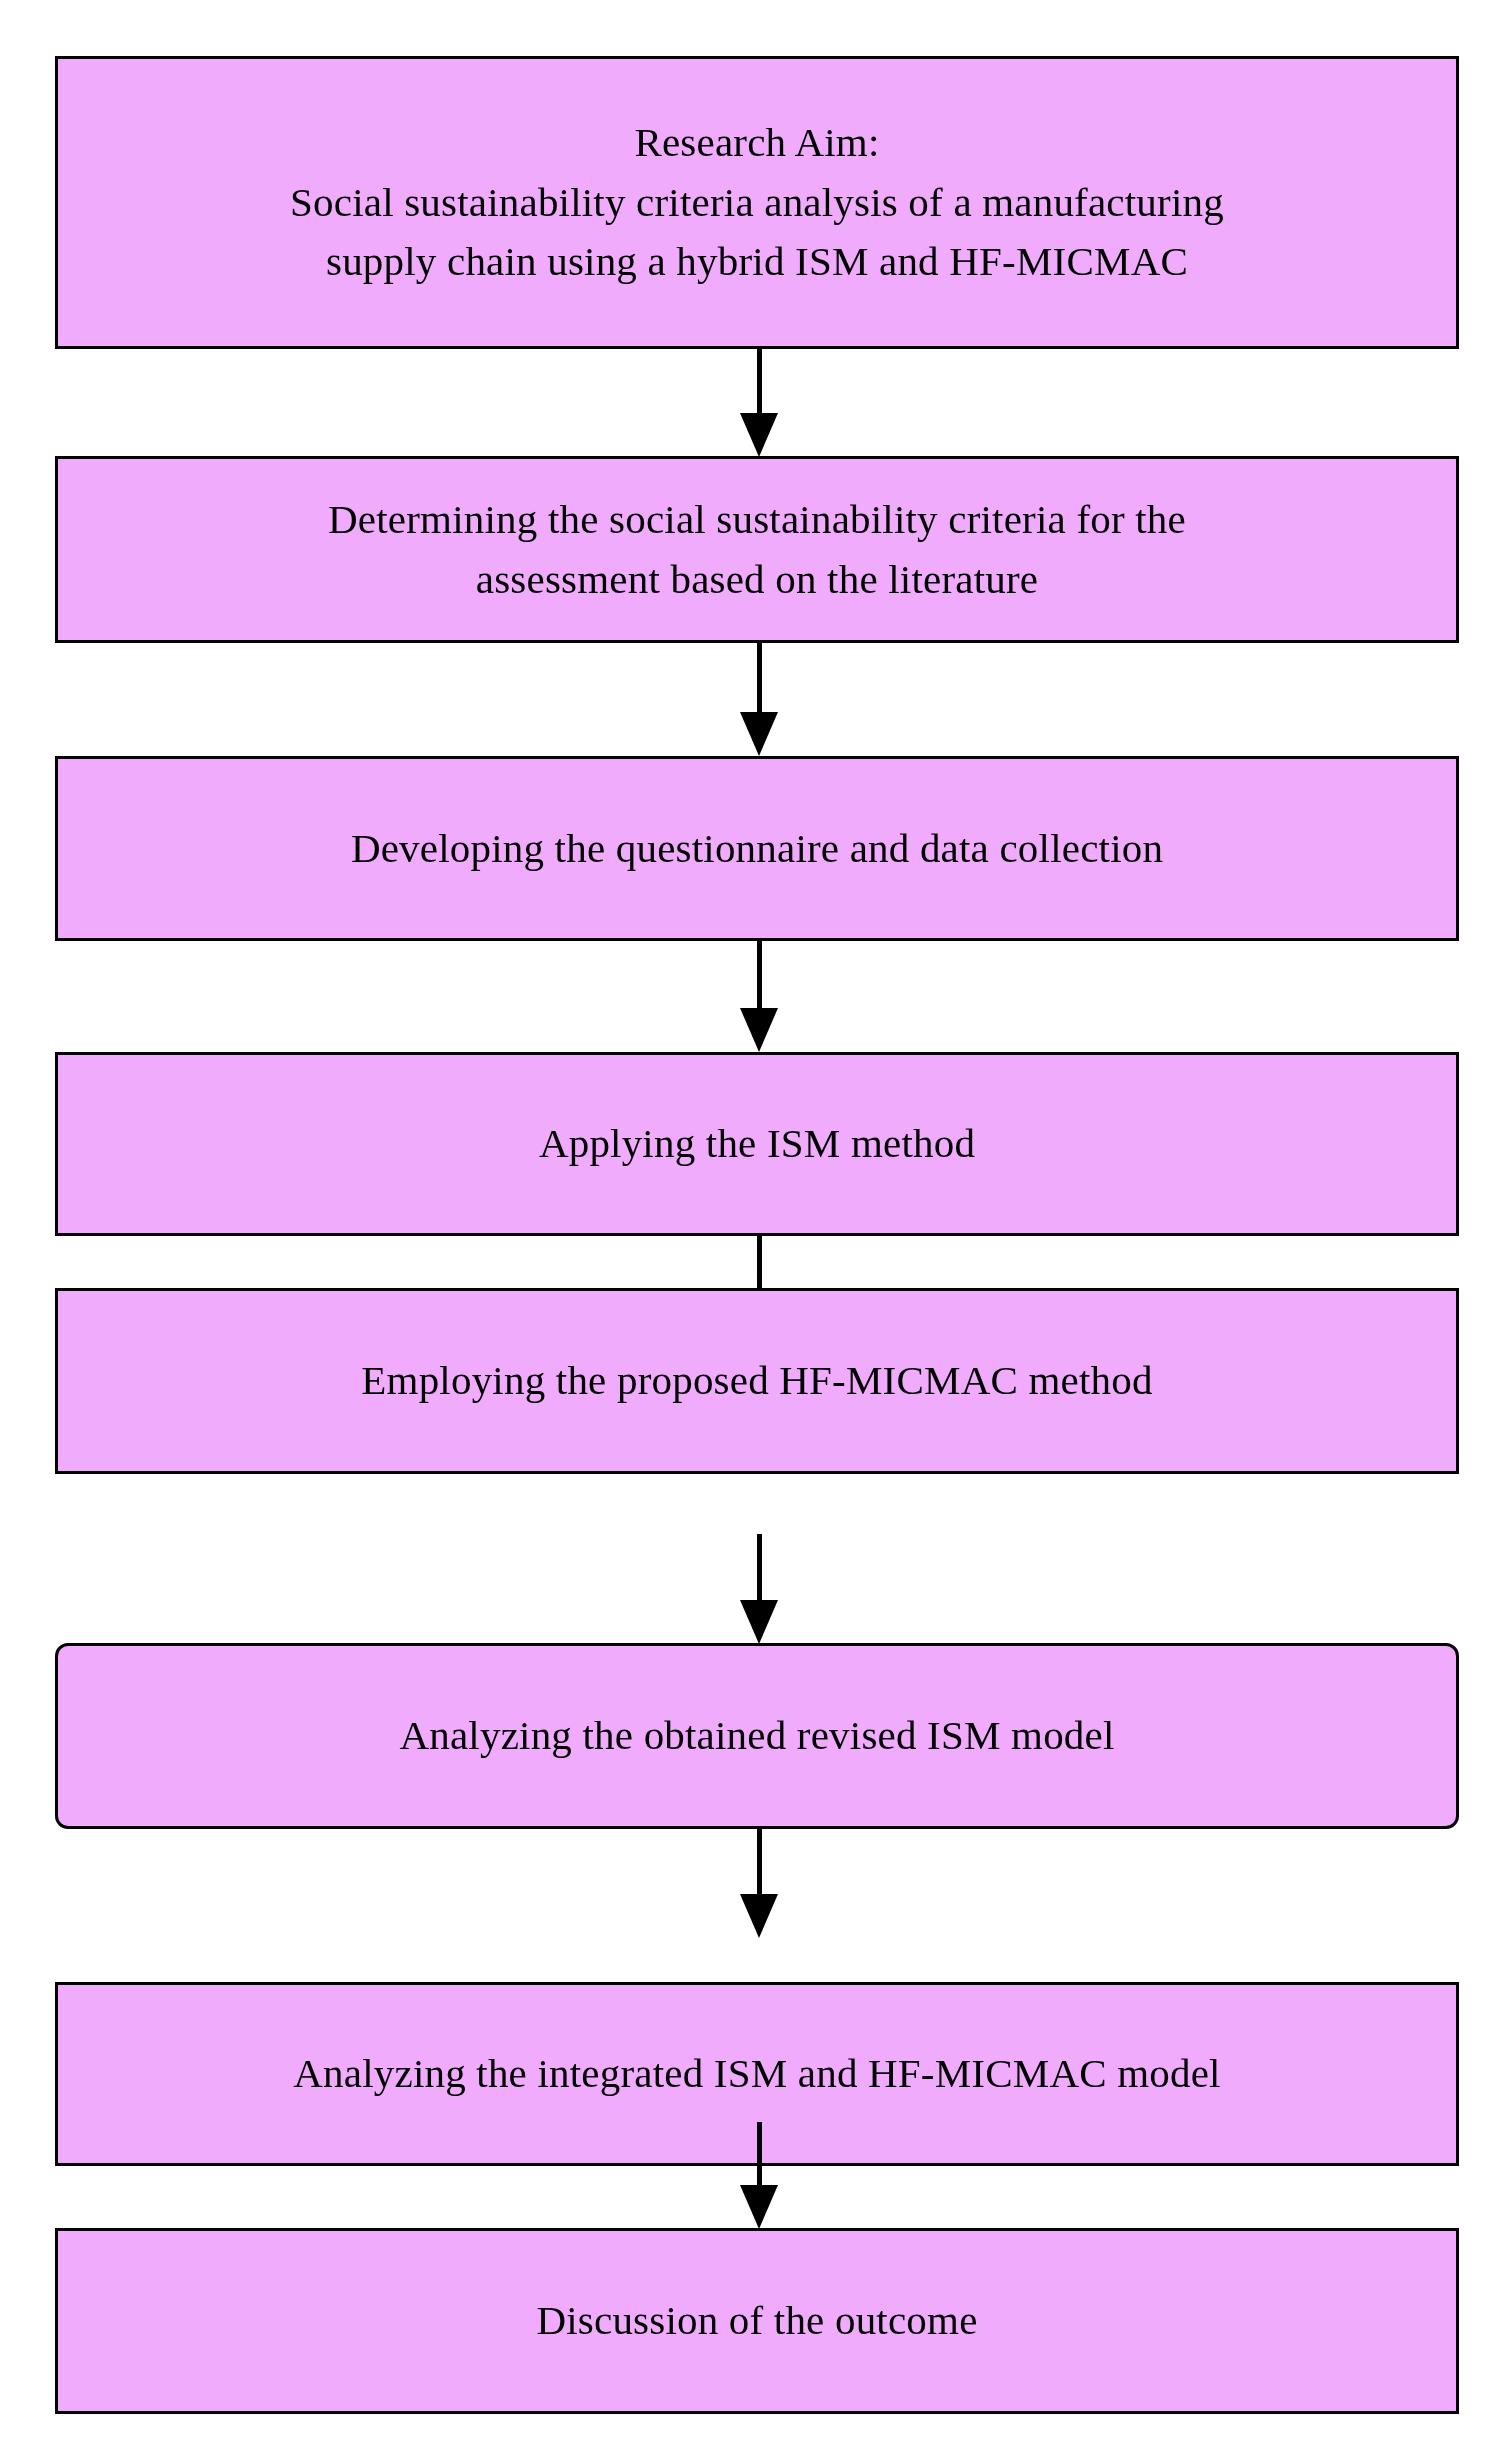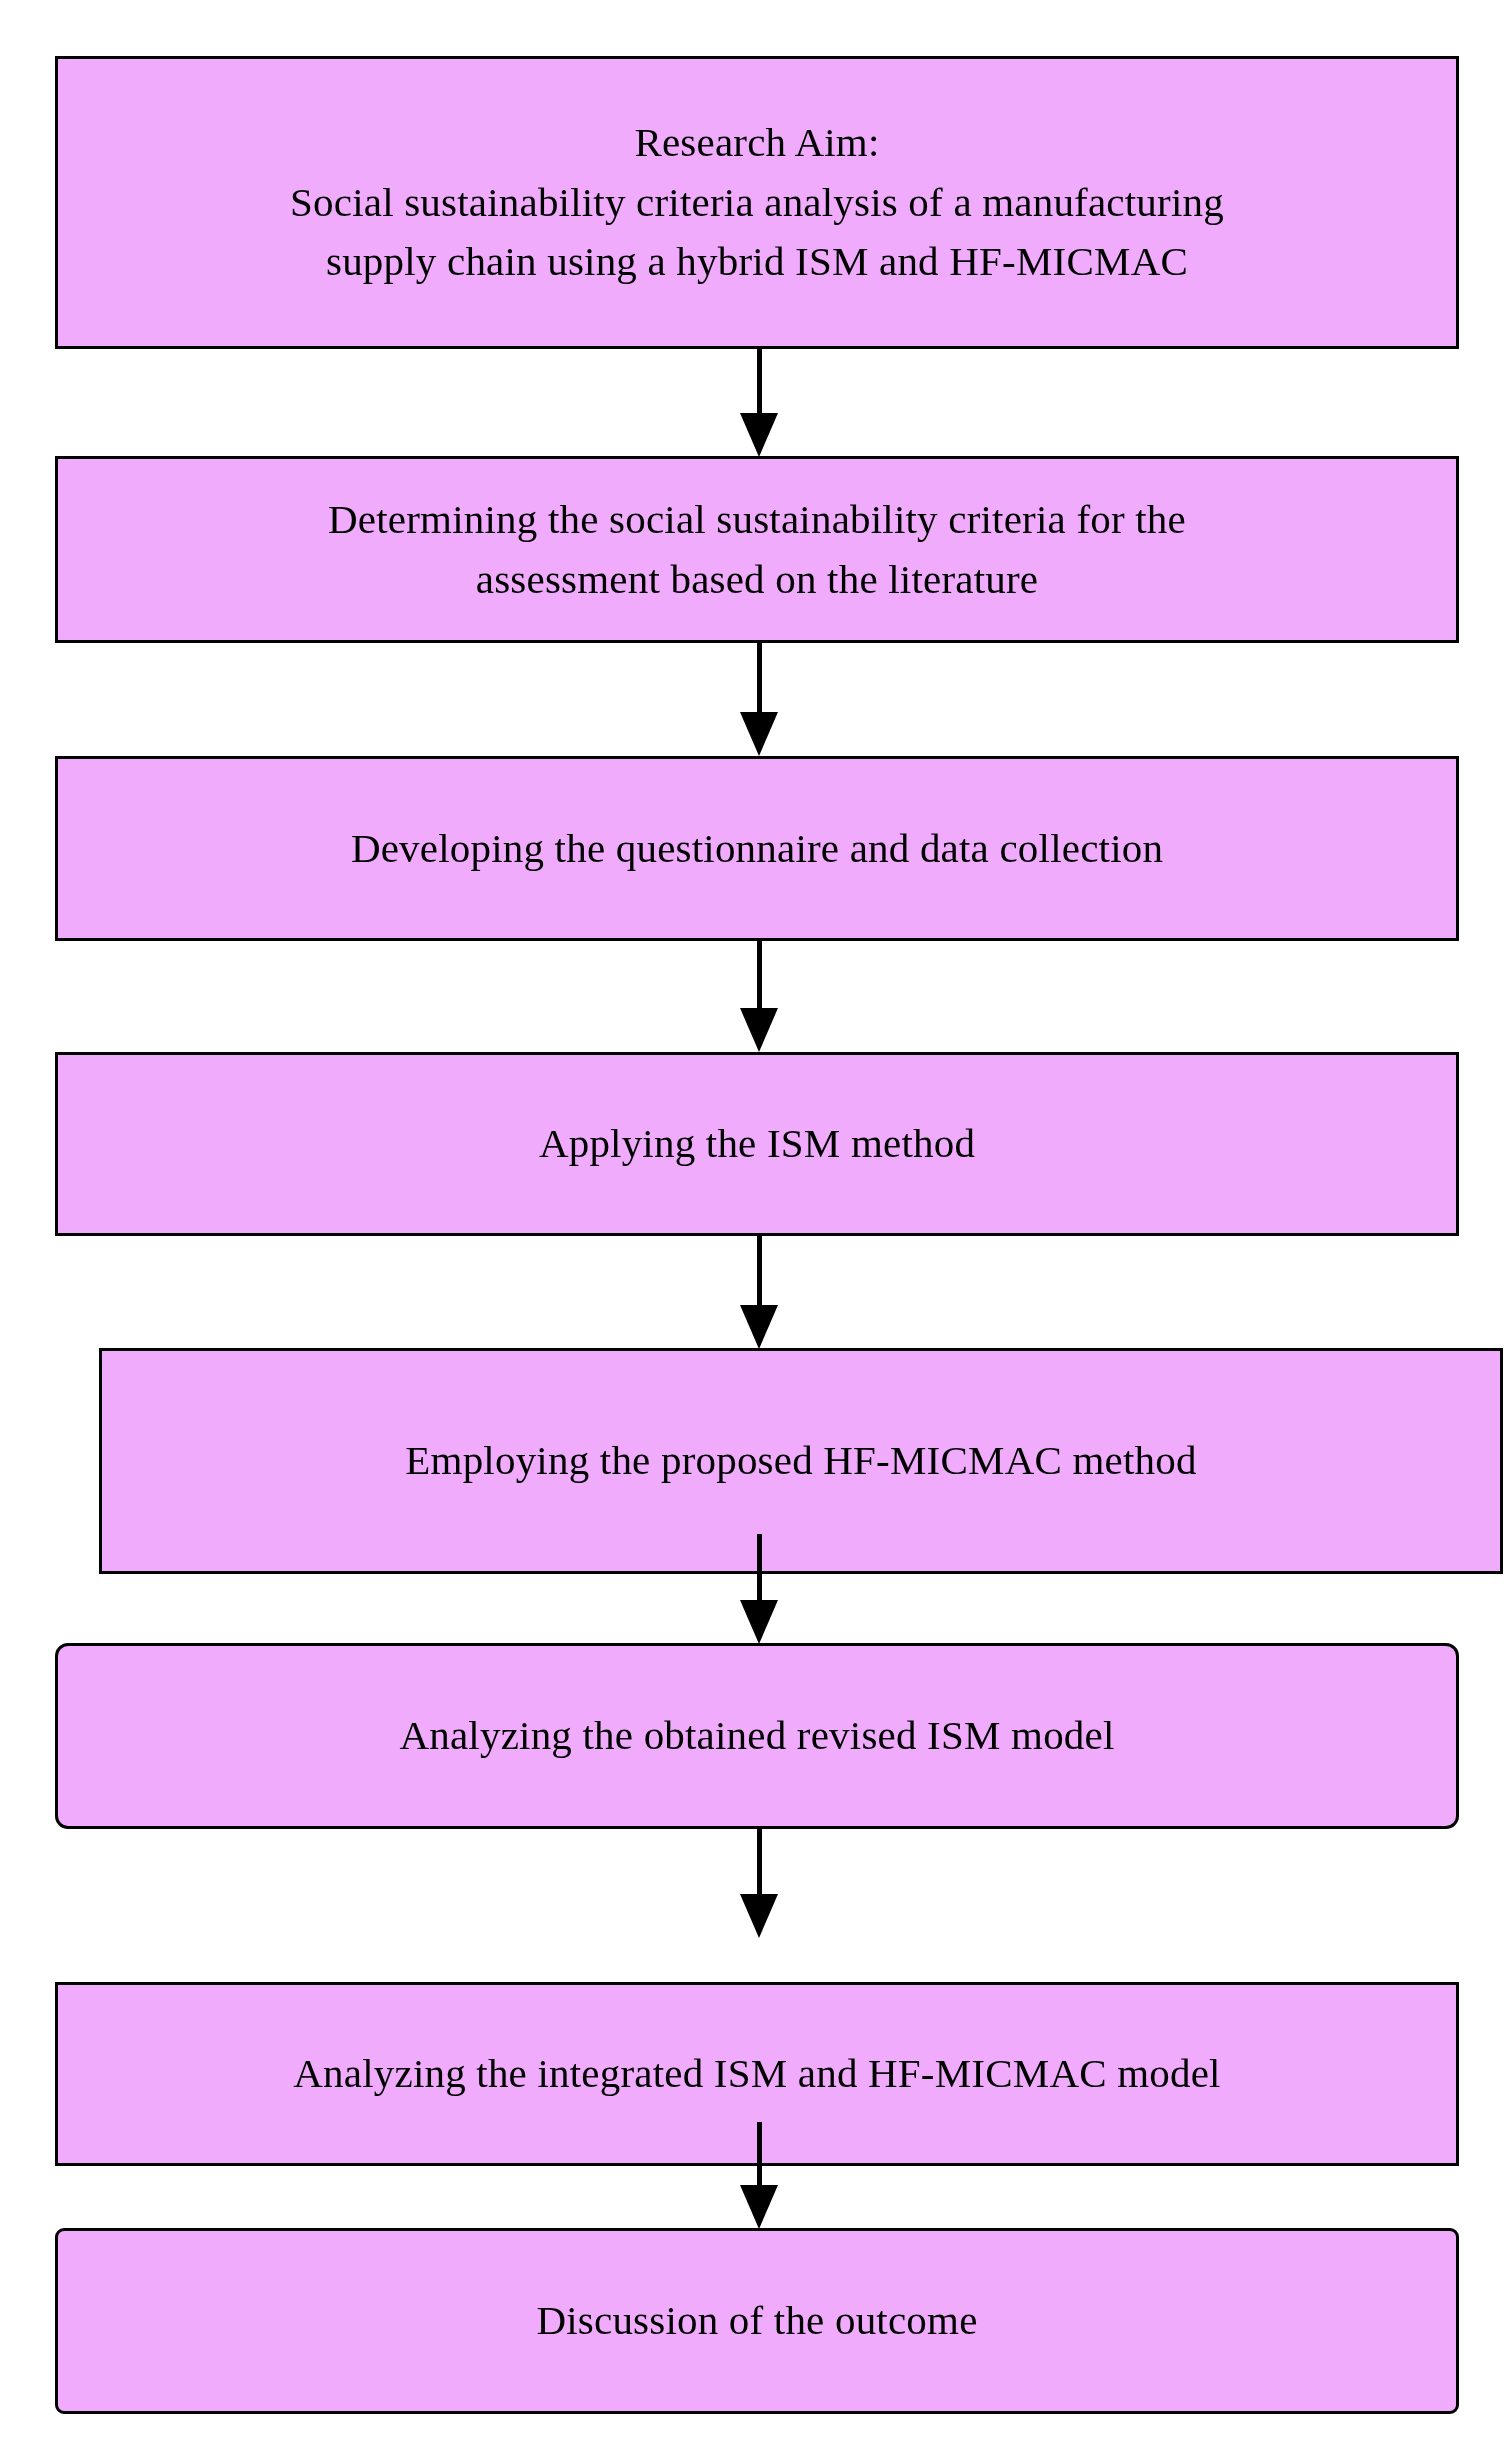--- a/index.html
+++ b/index.html
@@ -50,24 +50,24 @@
     border-left: 19.5px solid transparent;
     border-right: 19.5px solid transparent;
     border-top: 44px solid #000000;
     left: 740px;
   }
   
   #box-1 { top: 56px;   height: 293px; }
   #box-2 { top: 456px;  height: 187px; }
   #box-3 { top: 756px; height: 185px; }
   #box-4 { top: 1052px; height: 184px; }
-  #box-5 { top: 1348px; height: 226px; margin-left: 44px; }
+  #box-5 { top: 1288px; height: 186px; }
   #box-6 { top: 1643px; height: 186px; border-radius: 13px; }
   #box-7 { top: 1938px; height: 184px; margin-top: 44px; }
-  #box-8 { top: 2228px; height: 186px; border-radius: 9px; }
+  #box-8 { top: 2228px; height: 186px; }
 
   #conn-1 { top: 349px;  height: 68px; }
   #arrow-1{ top: 413px; }
   #conn-2 { top: 643px;  height: 69px; }
   #arrow-2{ top: 712px; }
   #conn-3 { top: 940px; height: 69px; }
   #arrow-3{ top: 1008px; }
   #conn-4 { top: 1236px; height: 69px; }
   #arrow-4{ top: 1305px; }
   #conn-5 { top: 1534px; height: 66px; }

